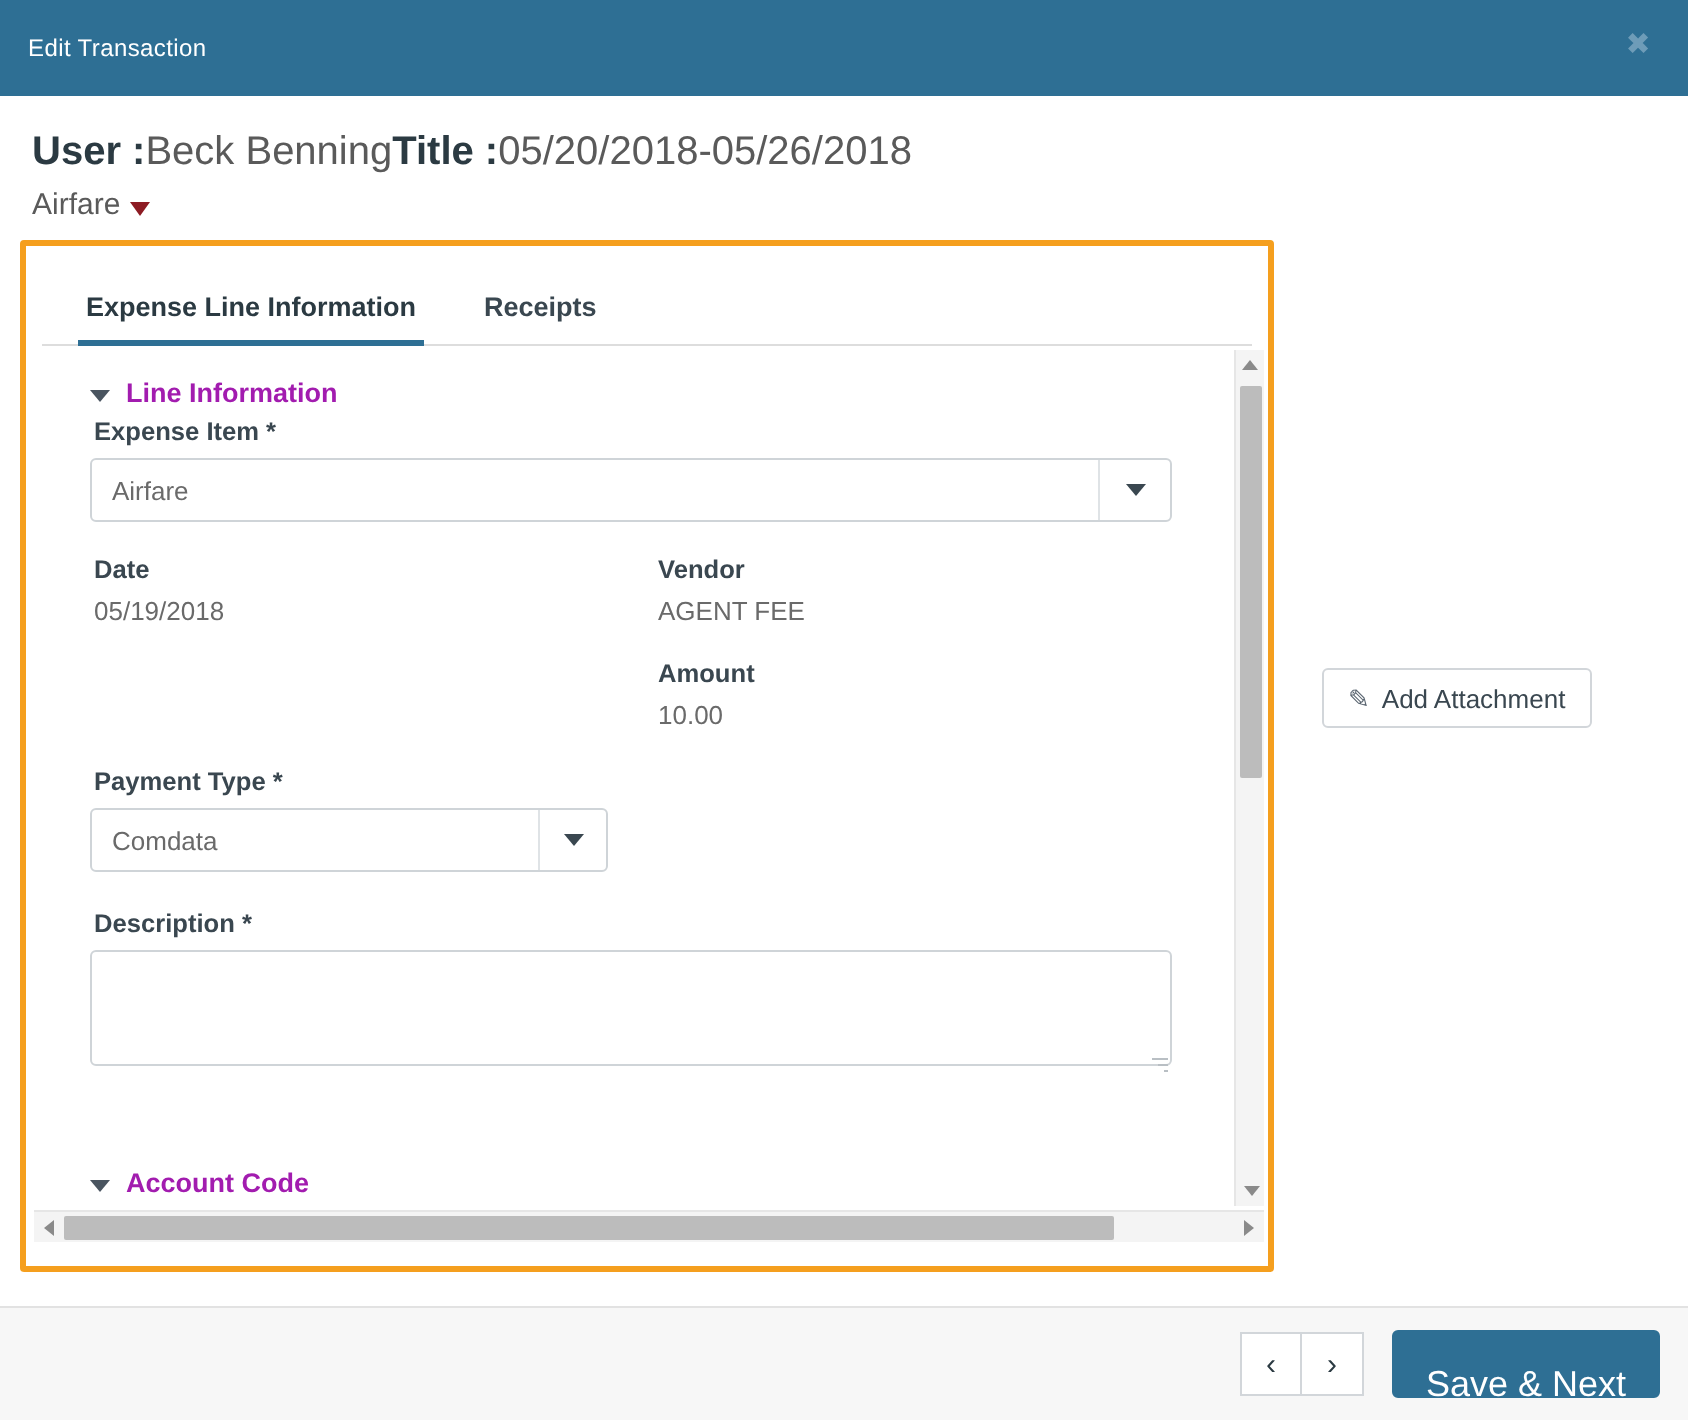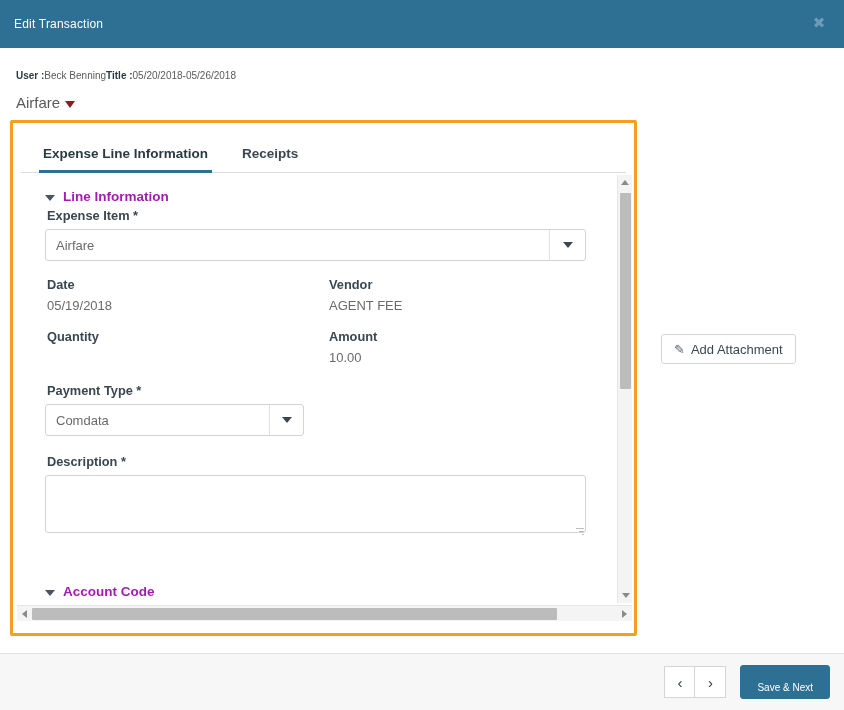--- a/index.html
+++ b/index.html
@@ -43,21 +43,21 @@
     background: none; border: none;
     padding: 0;
     font-family: "Liberation Sans", sans-serif;
   }
 
   
   .meta {
     padding: 18px 0 0 16px;
   }
   .meta-line {
-    font-size: 10px;
+    font-size: 20px;
     color: #4a4a4a;
     line-height: 20px;
     white-space: nowrap;
   }
   .meta-line .k { font-weight: bold; color: #2b3a42; }
   .meta-line .v { color: #5a5a5a; }
   .meta-sub {
     margin-top: 8px;
     font-size: 15px;
     color: #5a5a5a;
@@ -322,21 +322,21 @@
     font-family: "Liberation Sans", sans-serif;
   }
   .nav-btn + .nav-btn { border-left: none; }
   .save-btn {
     height: 32px;
     padding: 16px 16px;
     background: #2e6f94;
     color: #ffffff;
     border: 1px solid #2e6f94;
     border-radius: 3px;
-    font-size: 10px;
+    font-size: 18px;
     cursor: pointer;
     font-family: "Liberation Sans", sans-serif;
   }
 </style>
 </head>
 <body>
 
 <div class="app">
 
   <div class="titlebar">
@@ -382,21 +382,20 @@
             <div class="fld-value">05/19/2018</div>
           </div>
           <div>
             <div class="fld-label">Vendor</div>
             <div class="fld-value">AGENT FEE</div>
           </div>
         </div>
 
         <div class="two-col">
           <div class="col-a">
-            <div class="fld-label">Quantity</div>
           </div>
           <div>
             <div class="fld-label">Amount</div>
             <div class="fld-value">10.00</div>
           </div>
         </div>
 
         <div style="height:18px"></div>
         <div class="fld-label">Payment Type *</div>
         <div class="select narrow">

